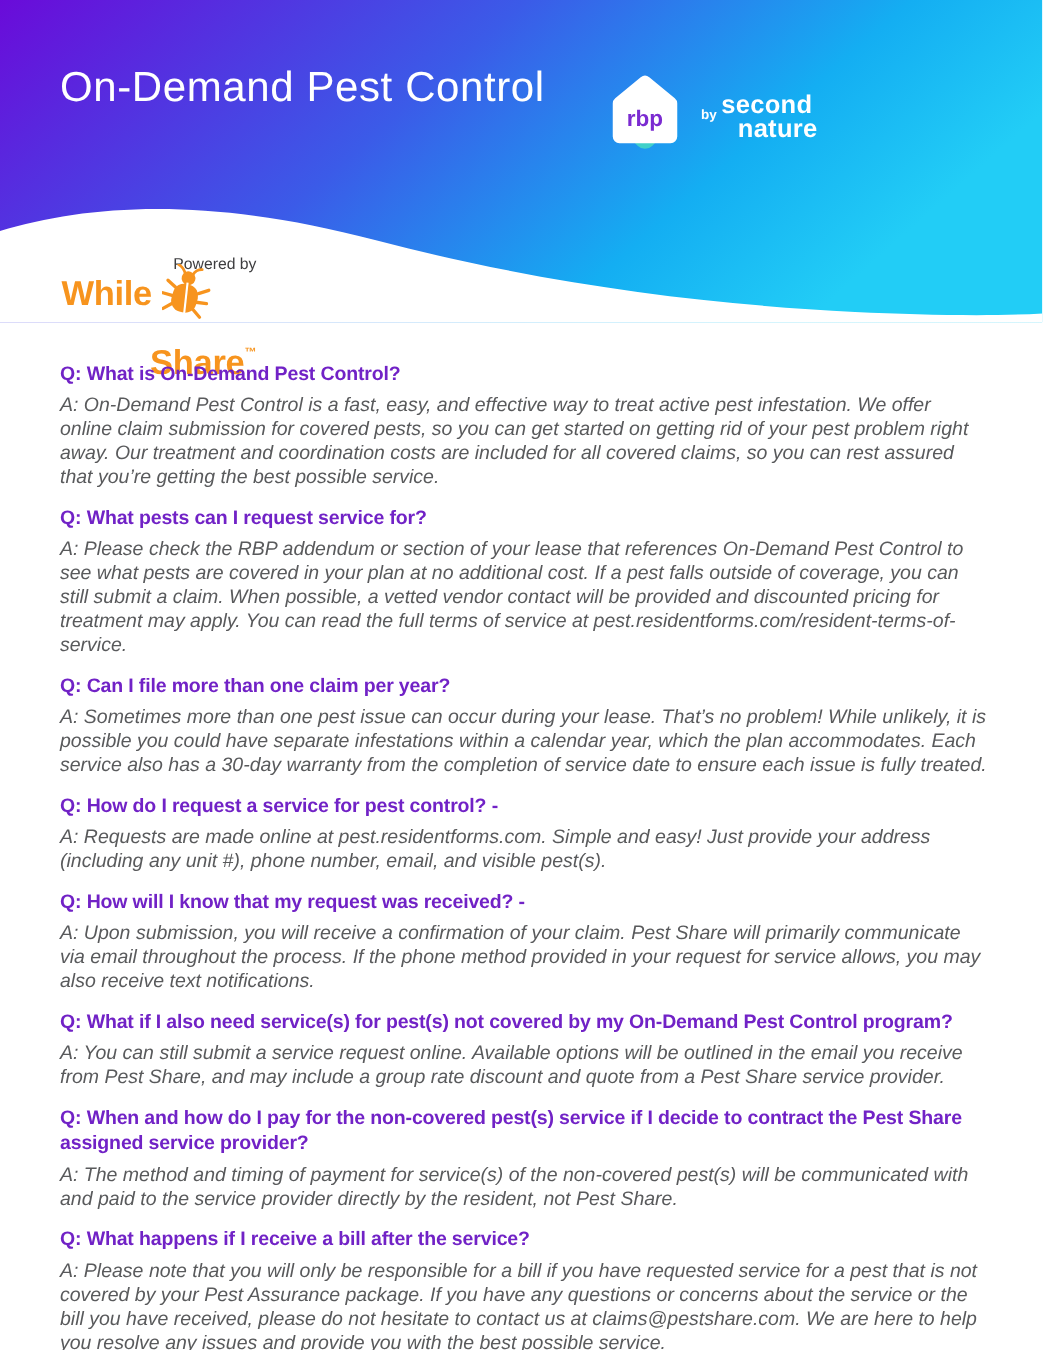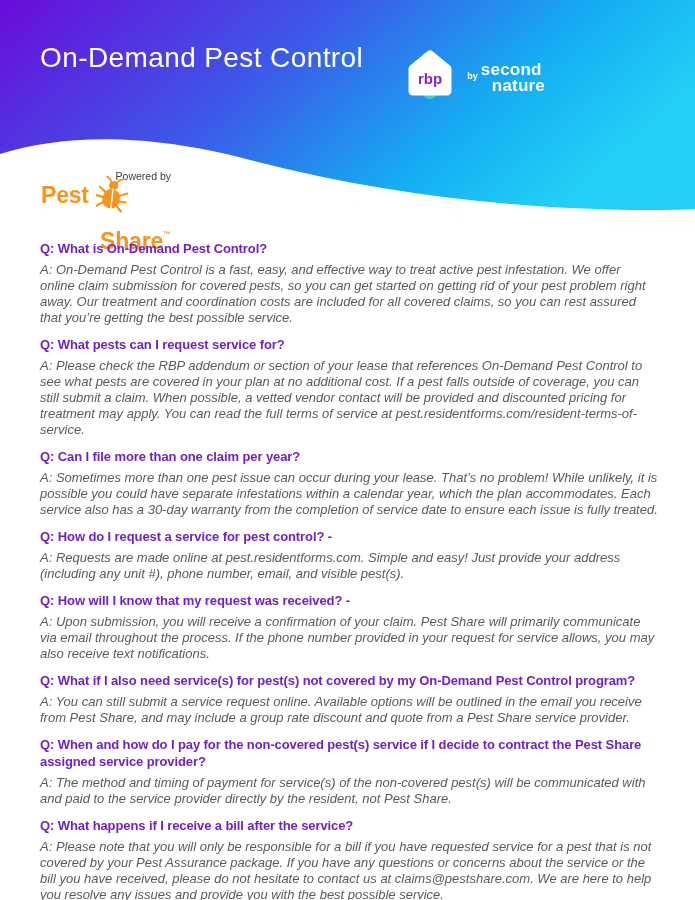--- a/index.html
+++ b/index.html
@@ -78,21 +78,21 @@
           <div>second</div>
           <div class="sn-nature">nature</div>
         </div>
       </div>
     </div>
   </div>
 
   <div class="powered">
     <div class="pb-label">Powered by</div>
     <div class="pb-row1">
-      <span class="pb-word">Pest</span>
+      <span class="pb-word">While</span>
       <svg class="bug-svg" width="36" height="40" viewBox="0 0 36 40" aria-hidden="true">
         <g transform="rotate(16 18 20)" fill="#F7941E" stroke="#F7941E">
           <path d="M12,8 Q10,4 6,3" fill="none" stroke-width="1.8" stroke-linecap="round"></path>
           <path d="M17,7 Q18,3 22,2" fill="none" stroke-width="1.8" stroke-linecap="round"></path>
           <line x1="8" y1="18" x2="2" y2="15" stroke-width="2.2" stroke-linecap="round"></line>
           <line x1="8" y1="24" x2="1" y2="24" stroke-width="2.2" stroke-linecap="round"></line>
           <line x1="9" y1="29" x2="4" y2="34" stroke-width="2.2" stroke-linecap="round"></line>
           <line x1="24" y1="18" x2="30" y2="14" stroke-width="2.2" stroke-linecap="round"></line>
           <line x1="24" y1="24" x2="31" y2="23" stroke-width="2.2" stroke-linecap="round"></line>
           <line x1="23" y1="29" x2="29" y2="33" stroke-width="2.2" stroke-linecap="round"></line>
@@ -123,21 +123,21 @@
       <p class="faq-a">A: Sometimes more than one pest issue can occur during your lease. That’s no problem! While unlikely, it is possible you could have separate infestations within a calendar year, which the plan accommodates. Each service also has a 30-day warranty from the completion of service date to ensure each issue is fully treated.</p>
     </section>
 
     <section class="faq-item">
       <h3 class="faq-q">Q: How do I request a service for pest control? -</h3>
       <p class="faq-a">A: Requests are made online at pest.residentforms.com. Simple and easy! Just provide your address (including any unit #), phone number, email, and visible pest(s).</p>
     </section>
 
     <section class="faq-item">
       <h3 class="faq-q">Q: How will I know that my request was received? -</h3>
-      <p class="faq-a">A: Upon submission, you will receive a confirmation of your claim. Pest Share will primarily communicate via email throughout the process. If the phone number provided in your request for service allows, you may also receive text notifications.</p>
+      <p class="faq-a">A: Upon submission, you will receive a confirmation of your claim. Pest Share will primarily communicate via email throughout the process. If the phone method provided in your request for service allows, you may also receive text notifications.</p>
     </section>
 
     <section class="faq-item">
       <h3 class="faq-q">Q: What if I also need service(s) for pest(s) not covered by my On-Demand Pest Control program?</h3>
       <p class="faq-a">A: You can still submit a service request online. Available options will be outlined in the email you receive from Pest Share, and may include a group rate discount and quote from a Pest Share service provider.</p>
     </section>
 
     <section class="faq-item">
       <h3 class="faq-q">Q: When and how do I pay for the non-covered pest(s) service if I decide to contract the Pest Share assigned service provider?</h3>
       <p class="faq-a">A: The method and timing of payment for service(s) of the non-covered pest(s) will be communicated with and paid to the service provider directly by the resident, not Pest Share.</p>

